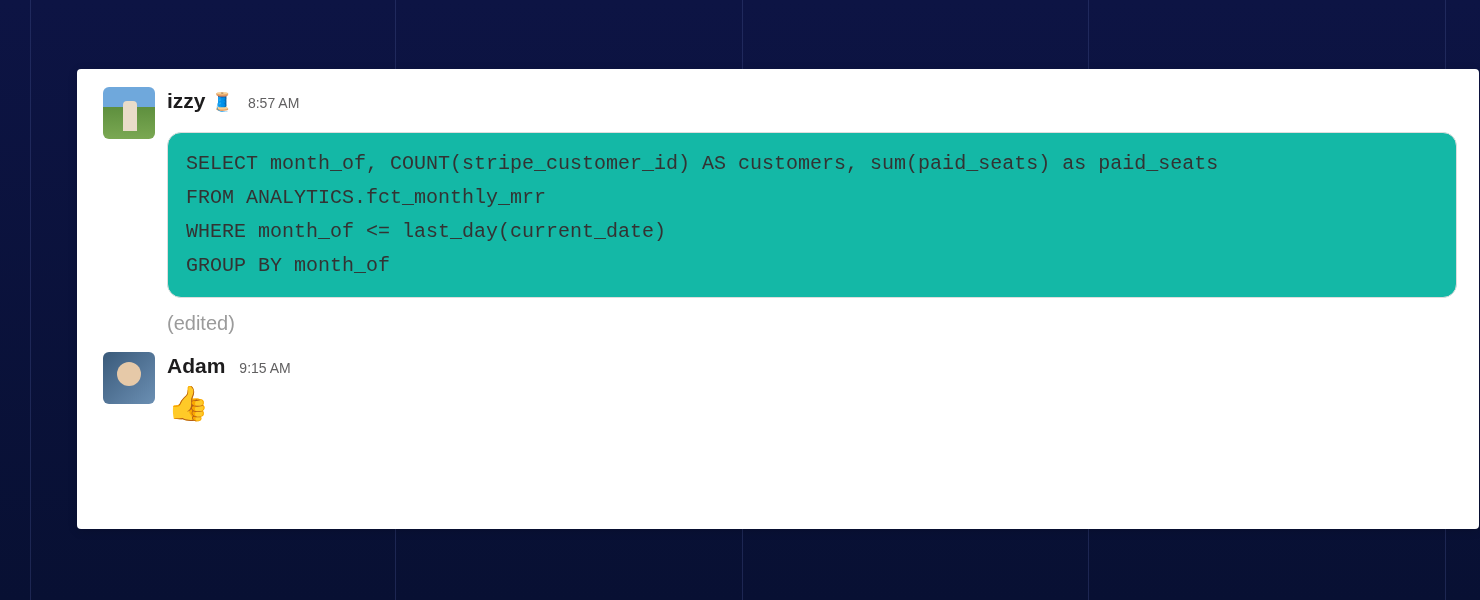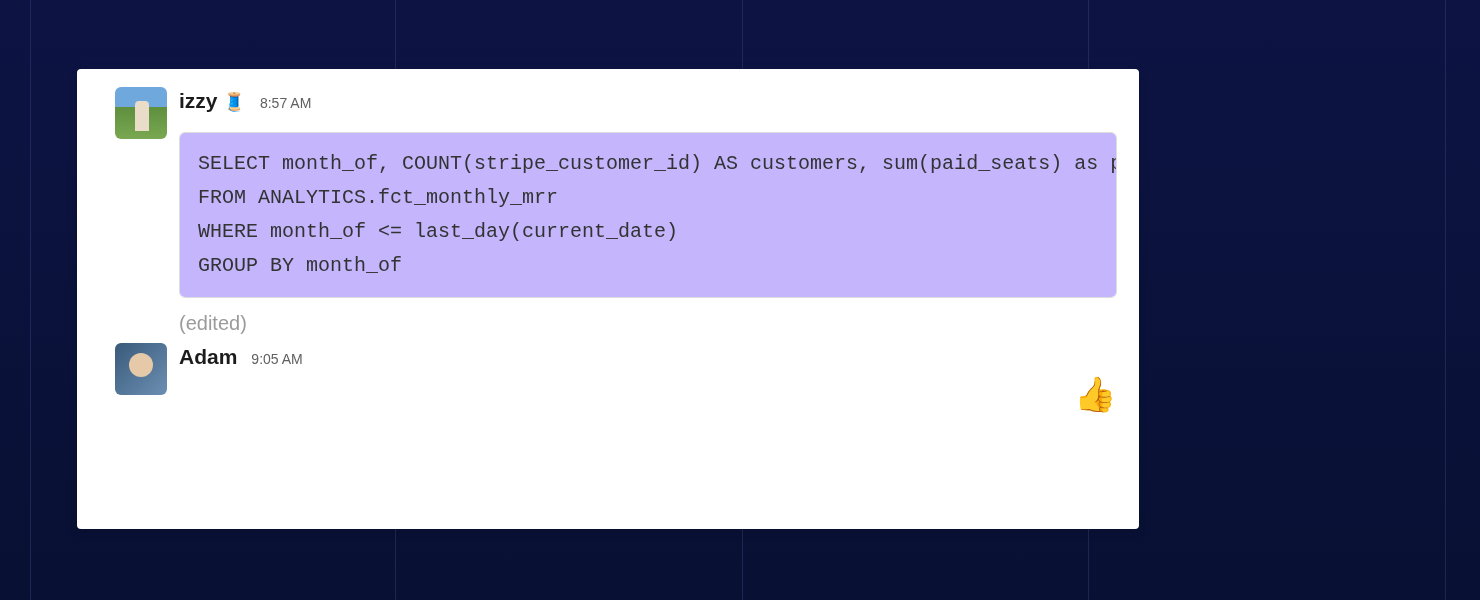--- a/index.html
+++ b/index.html
@@ -19,26 +19,26 @@
     .grid-line {
       position: absolute;
       top: 0; bottom: 0;
       width: 1px;
       background: rgba(70, 80, 140, 0.35);
     }
     .chat-panel {
       position: absolute;
       left: 77px;
       top: 69px;
-      width: 1062px;
+      width: 1402px;
       height: 460px;
       background: #ffffff;
       border-radius: 4px;
       box-shadow: 0 2px 10px rgba(0,0,0,0.15);
-      padding: 18px 22px 22px 38px;
+      padding: 18px 22px 22px 26px;
       color: #1d1c1d;
     }
     .message {
       display: flex;
       align-items: flex-start;
       margin-bottom: 8px;
     }
     .avatar {
       width: 52px;
       height: 52px;
@@ -79,45 +79,44 @@
       line-height: 1.45;
       margin-top: 2px;
     }
     .edited-inline {
       color: #9b9b9b;
       font-size: 20px;
     }
     .code-block {
       margin-top: 18px;
       margin-left: 0;
-      background: #c4b5fd;
+      background: #14b8a6;
       border: 1px solid #ddd;
-      border-radius: 6px;
+      border-radius: 14px;
       padding: 14px 18px;
       font-family: "SFMono-Regular", Consolas, "Liberation Mono", Menlo, monospace;
       font-size: 20px;
       line-height: 1.7;
       color: #333;
       white-space: pre;
       overflow-x: auto;
     }
     .edited-standalone {
       color: #9b9b9b;
       font-size: 20px;
       margin-top: 14px;
       margin-left: 0;
     }
     .reaction-emoji {
       font-size: 34px;
       line-height: 1;
       margin-top: 6px;
     }
     .message.second {
-      margin-top: 8px;
-      text-align: right;
+      margin-top: 17px;
     }
   </style>
 </head>
 <body>
 
 <div class="grid-lines">
   <div class="grid-line" style="left:30px"></div>
   <div class="grid-line" style="left:395px"></div>
   <div class="grid-line" style="left:742px"></div>
   <div class="grid-line" style="left:1088px"></div>
@@ -140,19 +139,19 @@
 GROUP BY month_of</div>
       <div class="edited-standalone">(edited)</div>
     </div>
   </div>
 
   <div class="message second">
     <div class="avatar a-adam"></div>
     <div class="msg-body">
       <div class="msg-header">
         <span class="author">Adam</span>
-        <span class="timestamp">9:05 AM</span>
+        <span class="timestamp">9:15 AM</span>
       </div>
       <div class="reaction-emoji">👍</div>
     </div>
   </div>
 
 </div>
 
 </body></html>

